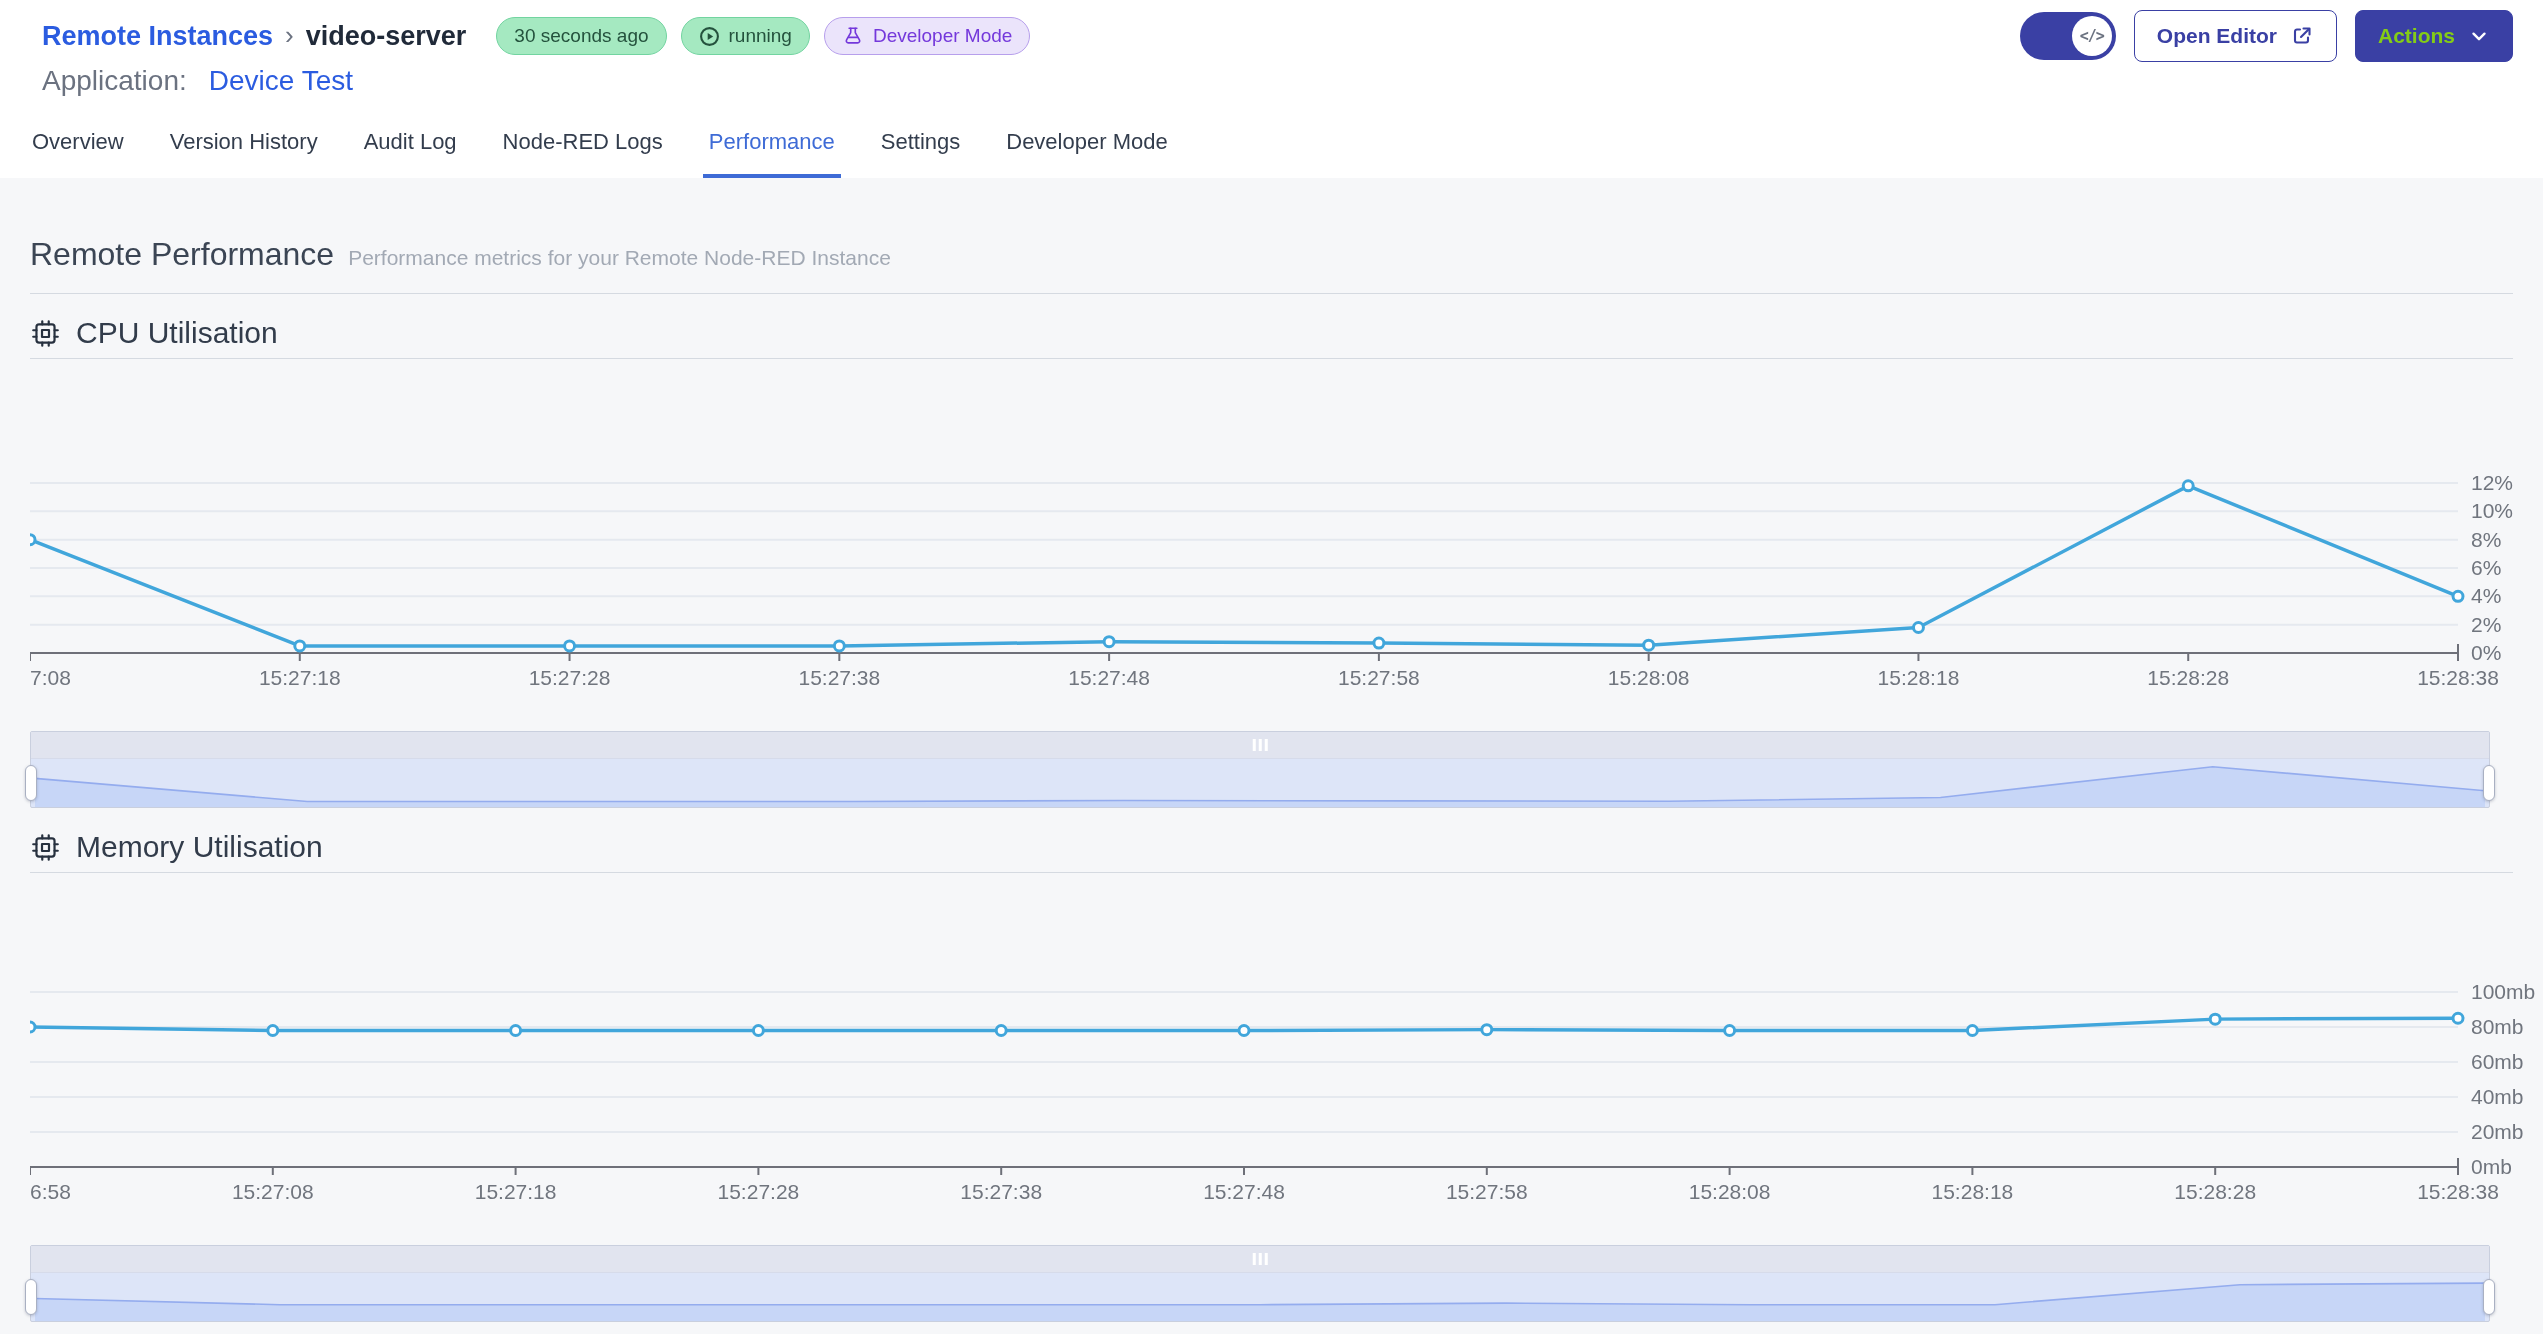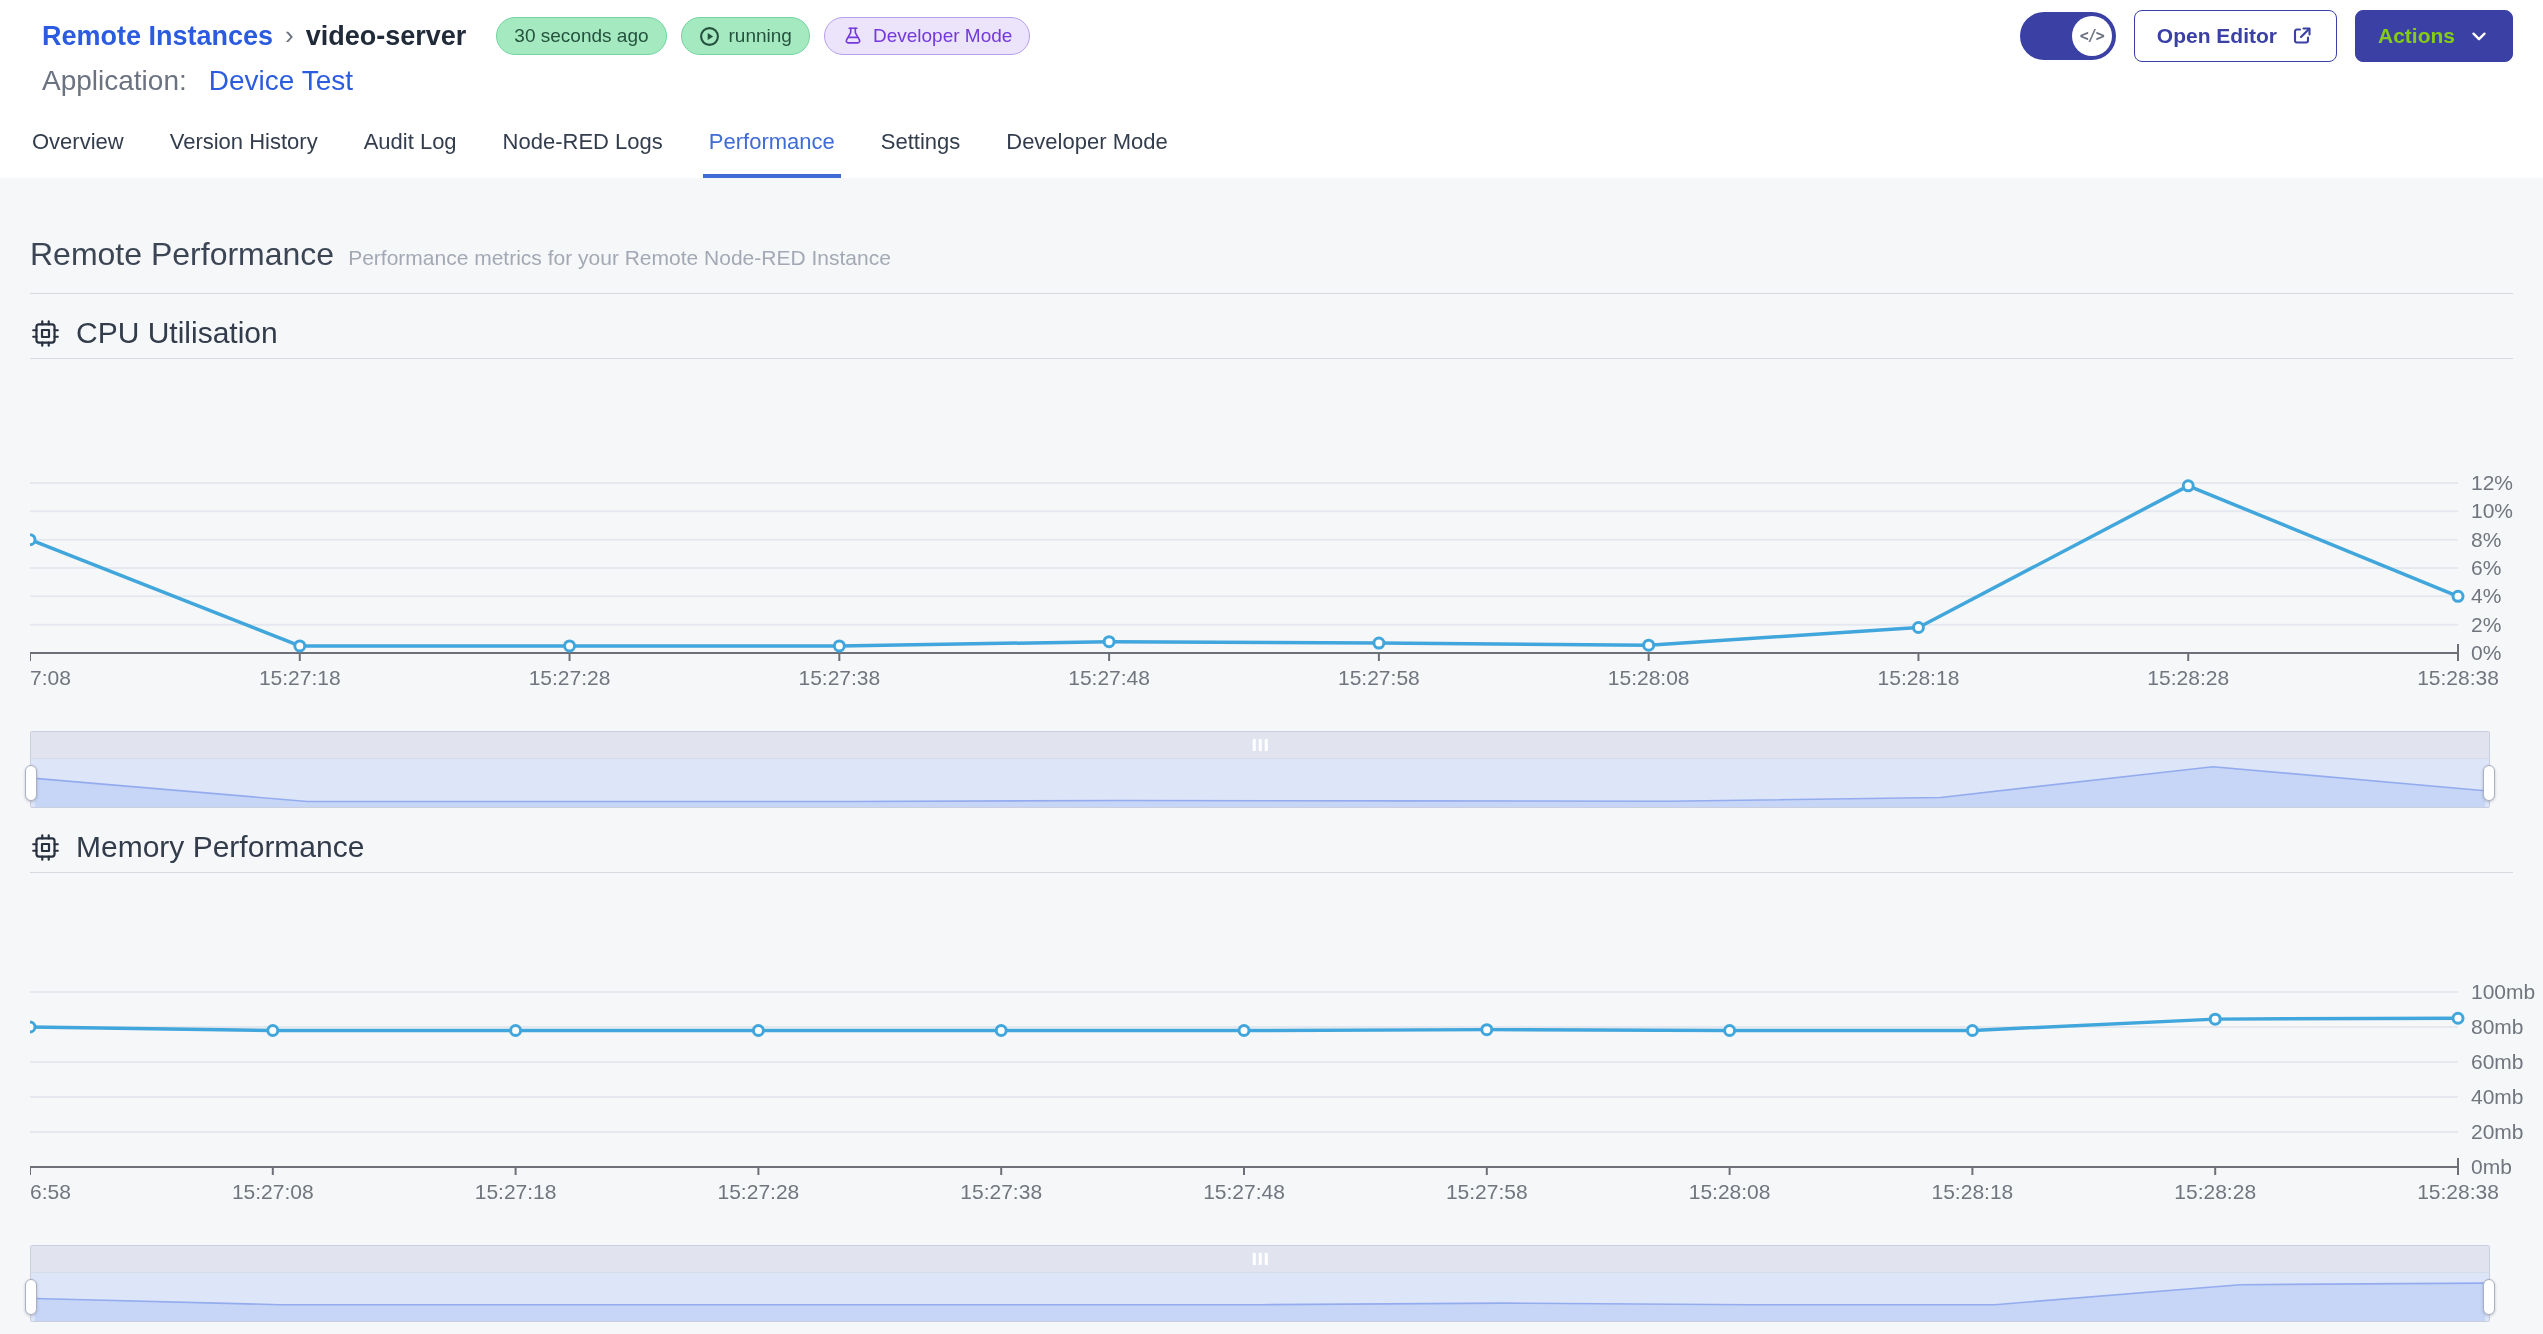--- a/index.html
+++ b/index.html
@@ -224,21 +224,21 @@
     </div>
 
   <div class="chart-head">
     <span class="chip-icon">
       <svg width="31" height="31" viewBox="0 0 24 24" fill="none" stroke="#27313f" stroke-width="1.7" stroke-linecap="round" stroke-linejoin="round">
         <rect x="5" y="5" width="14" height="14" rx="2"></rect>
         <rect x="9.3" y="9.3" width="5.4" height="5.4"></rect>
         <path d="M9.5 2.5v2.5M14.5 2.5v2.5M9.5 19v2.5M14.5 19v2.5M2.5 9.5h2.5M2.5 14.5h2.5M19 9.5h2.5M19 14.5h2.5"></path>
       </svg>
     </span>
-    <span class="chart-title">Memory Performance</span>
+    <span class="chart-title">Memory Utilisation</span>
   </div>
   <div class="chart-host">
       <svg class="chart" width="2513" height="318" viewBox="0 0 2513 318">
         <line x1="0" x2="2428" y1="251" y2="251" stroke="#E5E9EF" stroke-width="2"></line>
         <line x1="0" x2="2428" y1="216" y2="216" stroke="#E5E9EF" stroke-width="2"></line>
         <line x1="0" x2="2428" y1="181" y2="181" stroke="#E5E9EF" stroke-width="2"></line>
         <line x1="0" x2="2428" y1="146" y2="146" stroke="#E5E9EF" stroke-width="2"></line>
         <line x1="0" x2="2428" y1="111" y2="111" stroke="#E5E9EF" stroke-width="2"></line>
         <line x1="0" x2="2428" y1="286" y2="286" stroke="#6E7079" stroke-width="2"></line>
         <line x1="2428" x2="2428" y1="286" y2="277" stroke="#6E7079" stroke-width="2"></line>

